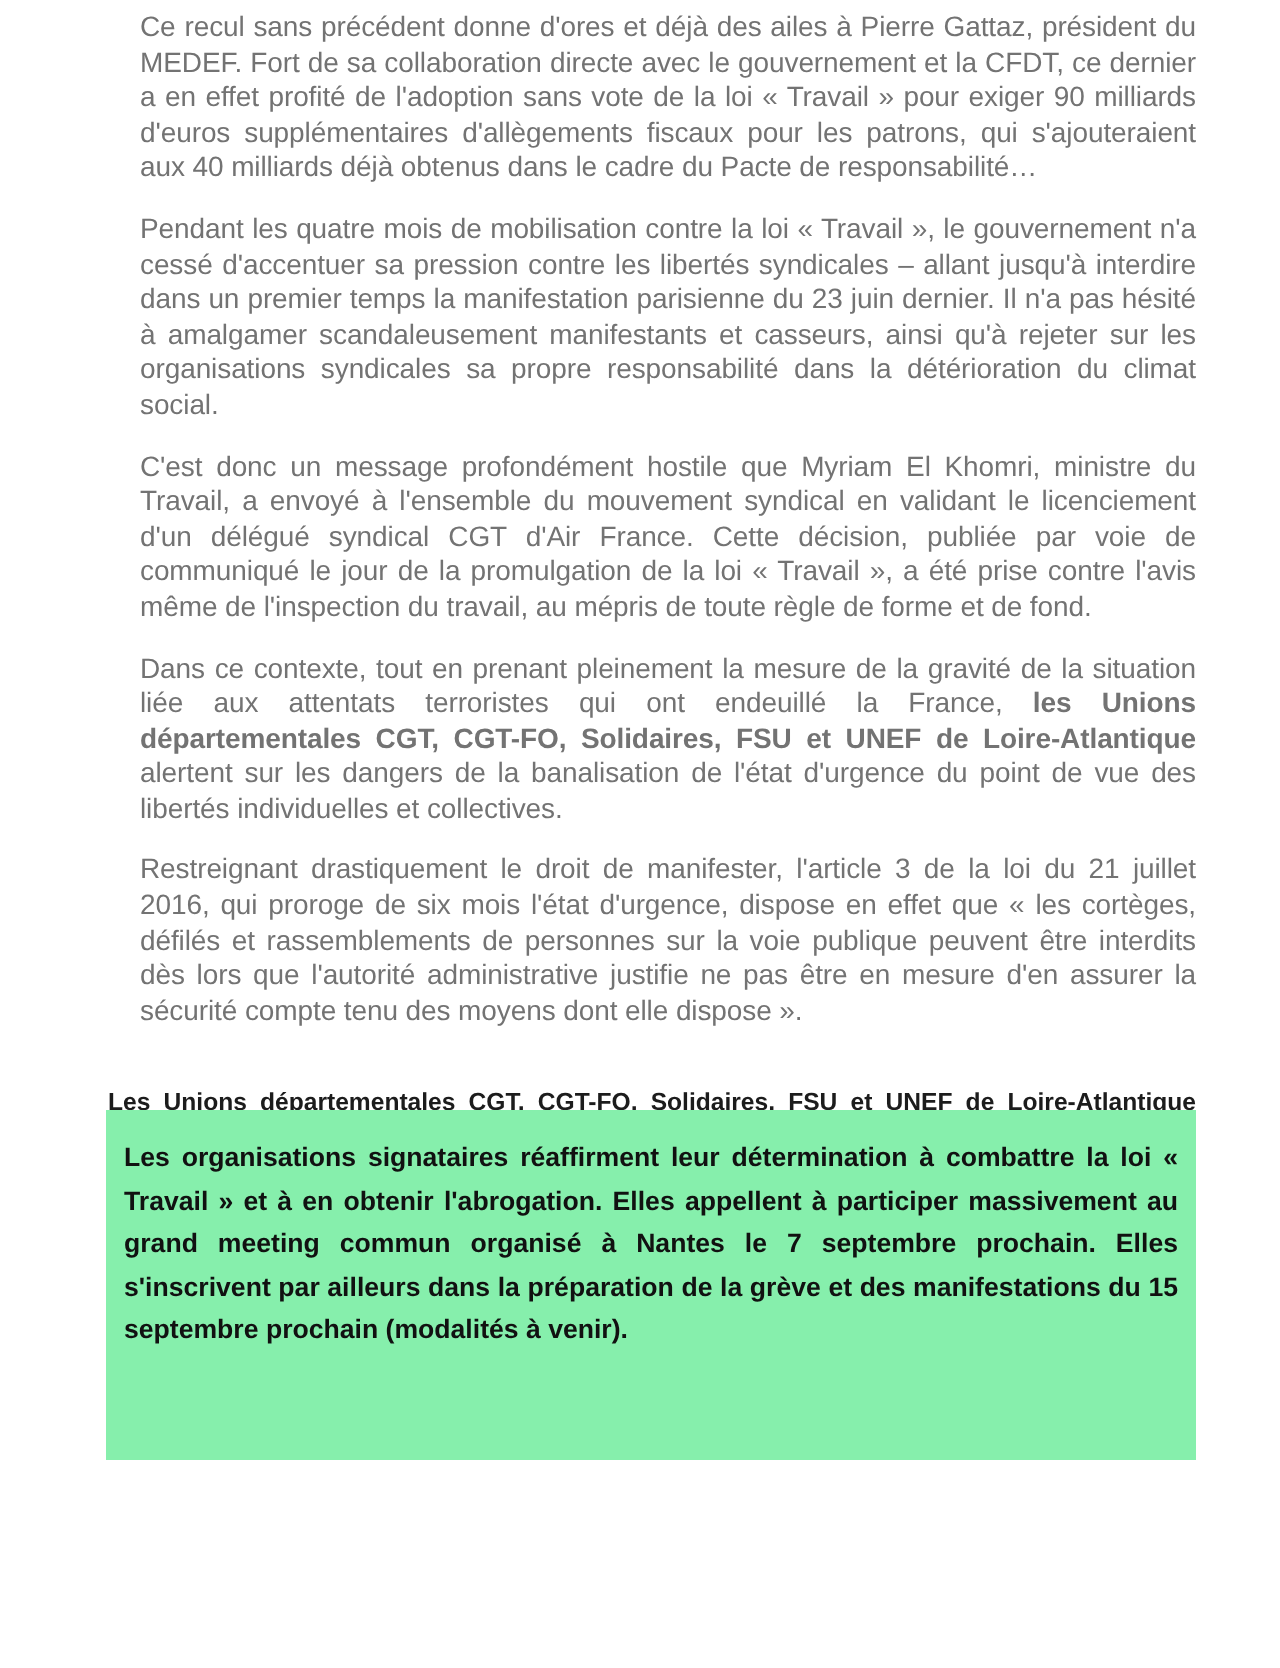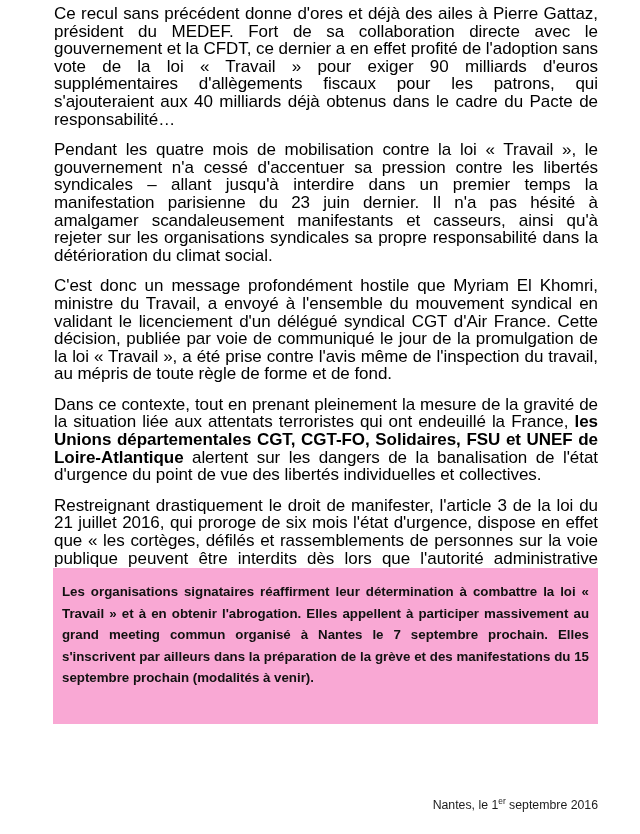--- a/index.html
+++ b/index.html
@@ -23,25 +23,25 @@
   }
 
   .content {
     position: absolute;
     left: 54px;
     top: 0px;
     width: 544px;
   }
 
   p.body-par {
-    margin: 0 0 13px 0;
-    font-size: 17px;
+    margin: 0 0 13px 16px;
+    font-size: 14px;
     line-height: 17.6px;
     text-align: justify;
-    color: #000000;
+    color: #737373;
     letter-spacing: -0.05px;
   }
 
   p.body-par.first {
     padding-top: 5px;
   }
 
   .b { font-weight: bold; }
   .i { }
 
@@ -51,24 +51,24 @@
     font-size: 12.3px;
     line-height: 17.6px;
     text-align: justify;
     color: #1c1c1c;
   }
 
   
   .callout {
     position: absolute;
     left: 53px;
-    top: 568px;
+    top: 555px;
     width: 545px;
-    height: 156px;
-    background: #f9a8d4;
+    height: 175px;
+    background: #86efac;
     box-sizing: border-box;
   }
 
   .callout-text {
     position: absolute;
     left: 9px;
     top: 13px;
     width: 527px;
     font-size: 13.3px;
     line-height: 21.5px;
@@ -138,17 +138,14 @@
 
   </div>
 
   <div class="callout">
     <div class="callout-text">Les organisations signataires réaffirment leur détermination à combattre la loi « Travail » et à en obtenir l'abrogation. Elles appellent à participer massivement au grand meeting commun organisé à Nantes le 7 septembre prochain. Elles s'inscrivent par ailleurs dans la préparation de la grève et des manifestations du 15 septembre prochain (modalités à venir).</div>
 
     <div class="slogan">
     </div>
   </div>
 
-  <div class="footer-date">
-    <span>Nantes, le 1</span><sup>er</sup><span> septembre 2016</span>
-  </div>
 
 </div>
 
 </body></html>

